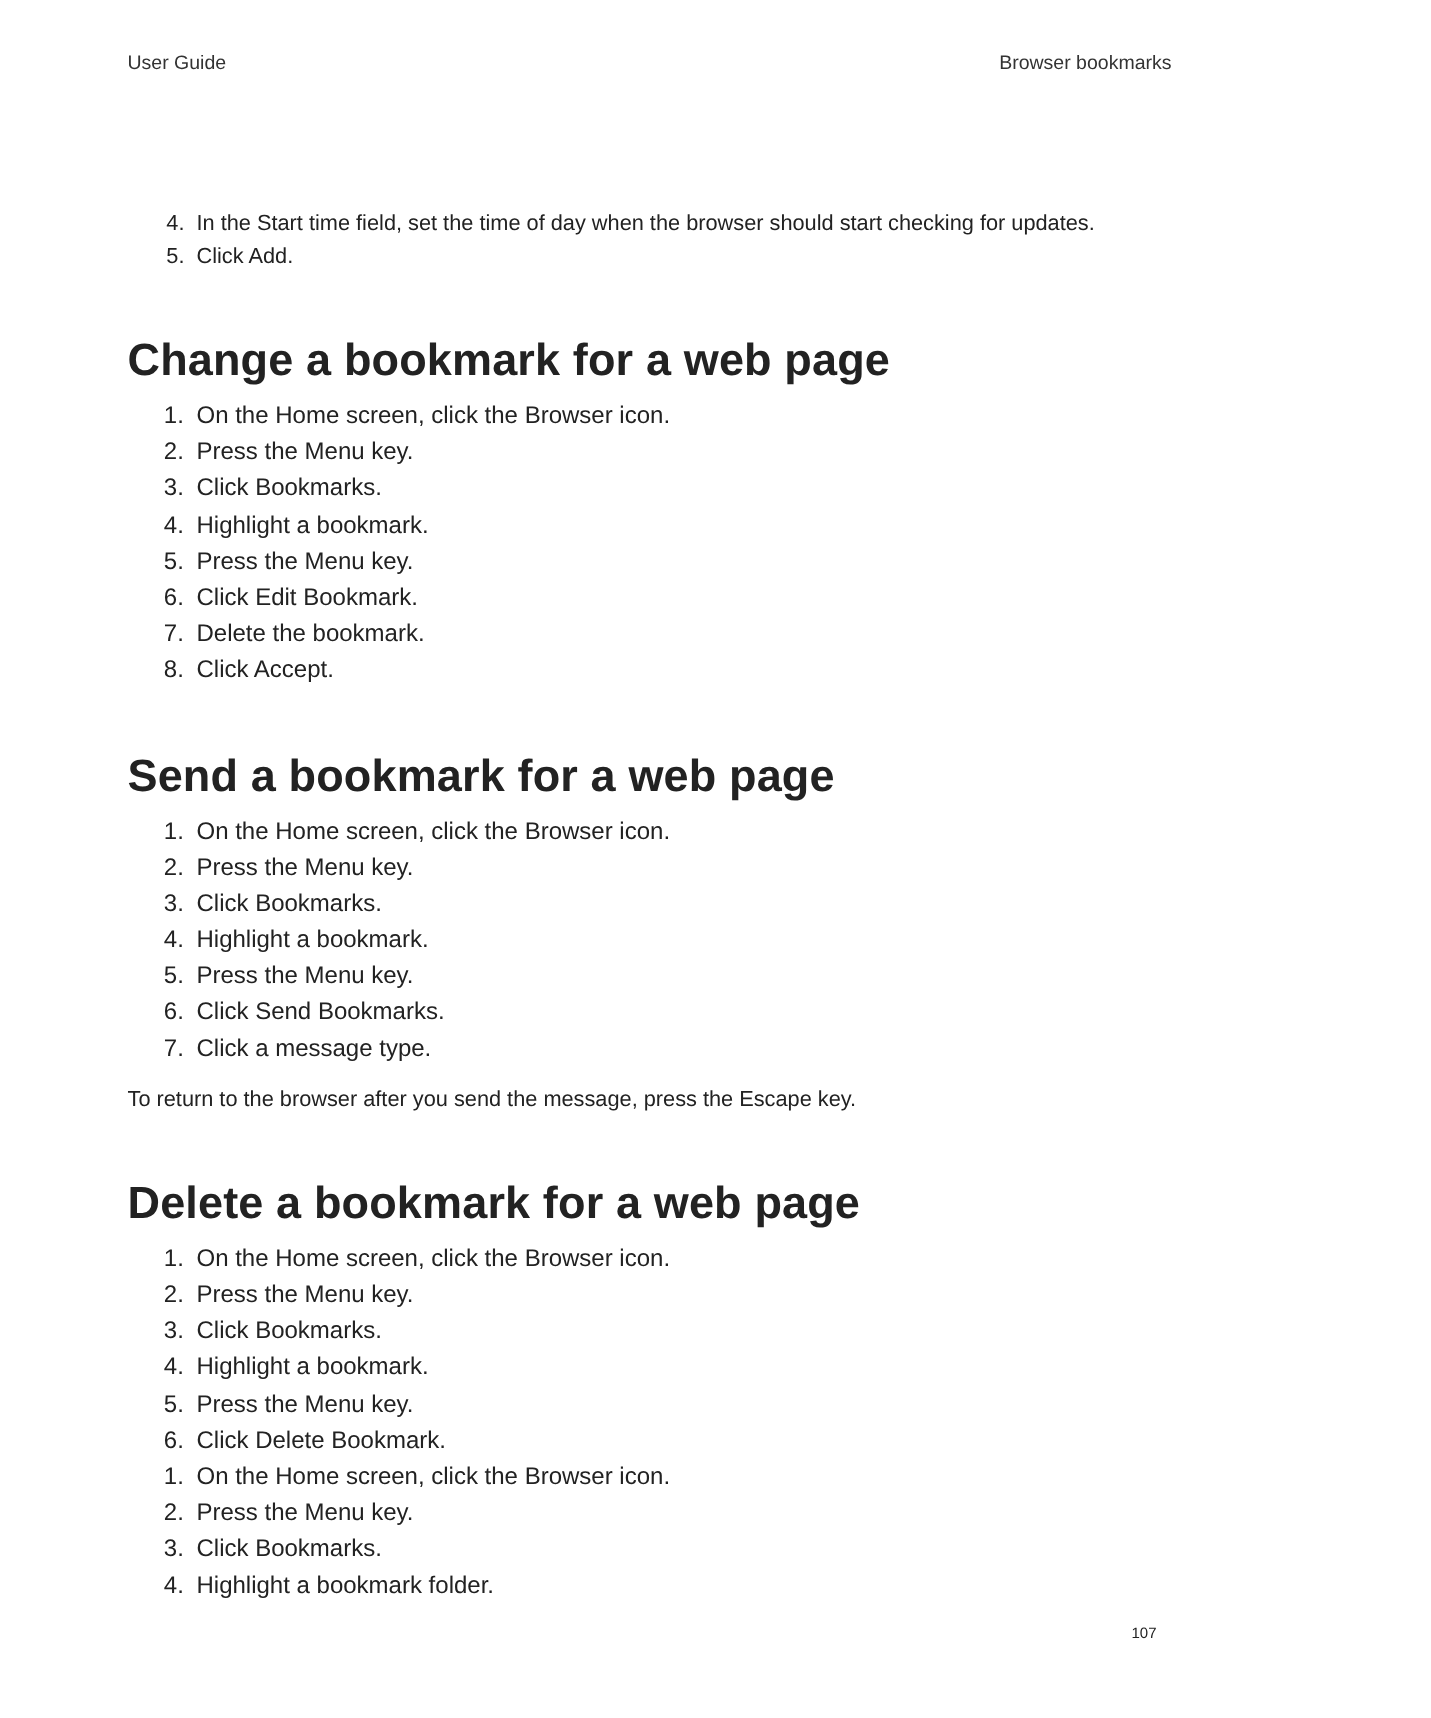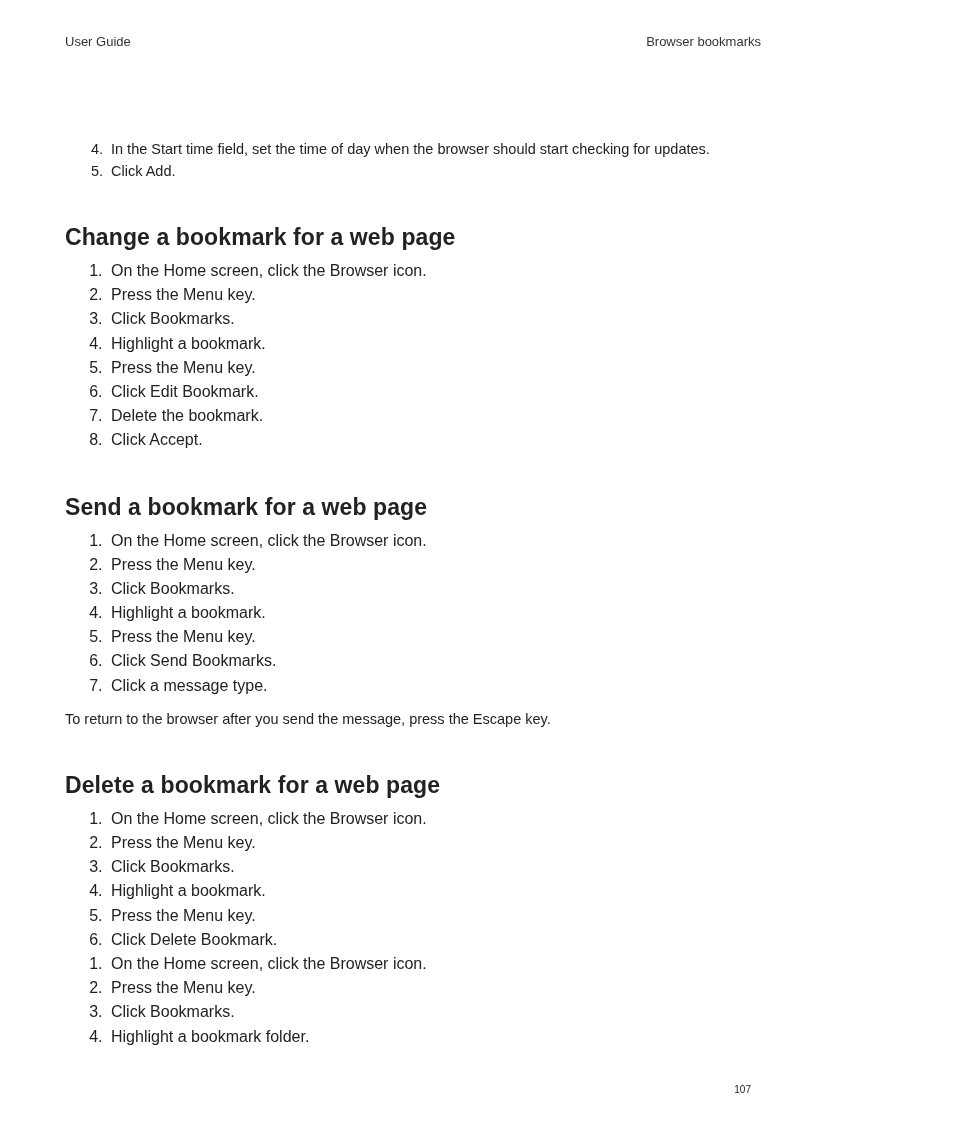--- a/index.html
+++ b/index.html
@@ -8,20 +8,21 @@
     background: #fff;
     font-family: "Segoe UI", "Helvetica Neue", Arial, sans-serif;
     color: #222;
   }
   .page {
     width: 826px;
     height: 1145px;
     box-sizing: border-box;
     padding: 34px 65px 20px 65px;
     position: relative;
+    margin-left: 20px;
   }
   .header {
     display: flex;
     justify-content: space-between;
     font-size: 13px;
     color: #333;
     margin-bottom: 90px;
   }
   .ol-continue {
     list-style: decimal;
@@ -34,21 +35,21 @@
   .ol-regular li {
     padding-left: 4px;
     margin-bottom: 1px;
   }
   .para {
     font-size: 14.5px;
     line-height: 1.45;
     margin: 12px 0 0 0;
   }
   h2.section-heading {
-    font-size: 23px;
+    font-size: 30px;
     font-weight: 700;
     margin: 42px 0 8px 0;
     letter-spacing: 0.1px;
   }
   .ol-regular {
     list-style: decimal;
     padding-left: 42px;
     margin: 0;
     font-size: 16px;
     line-height: 1.45;

